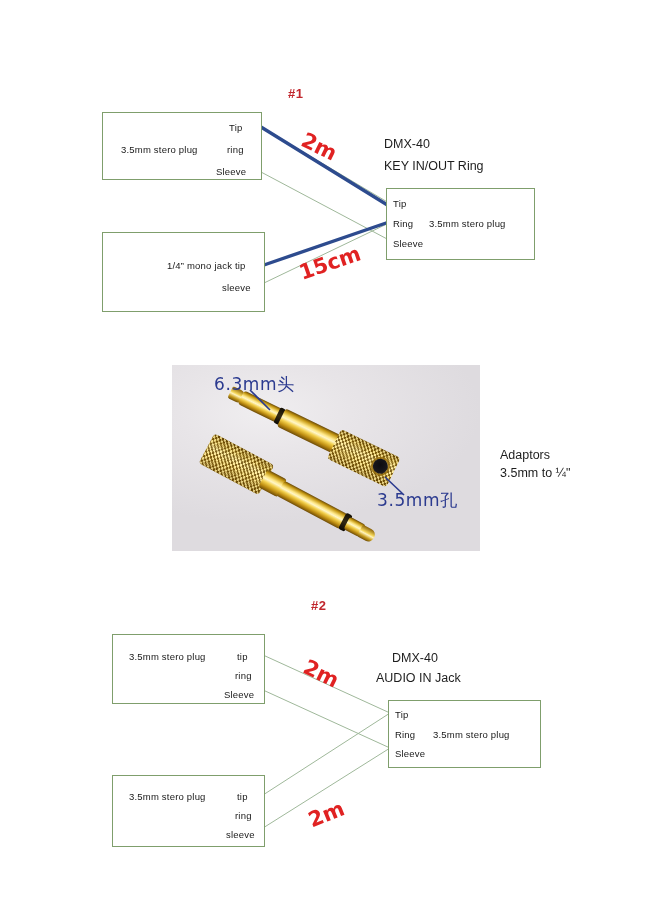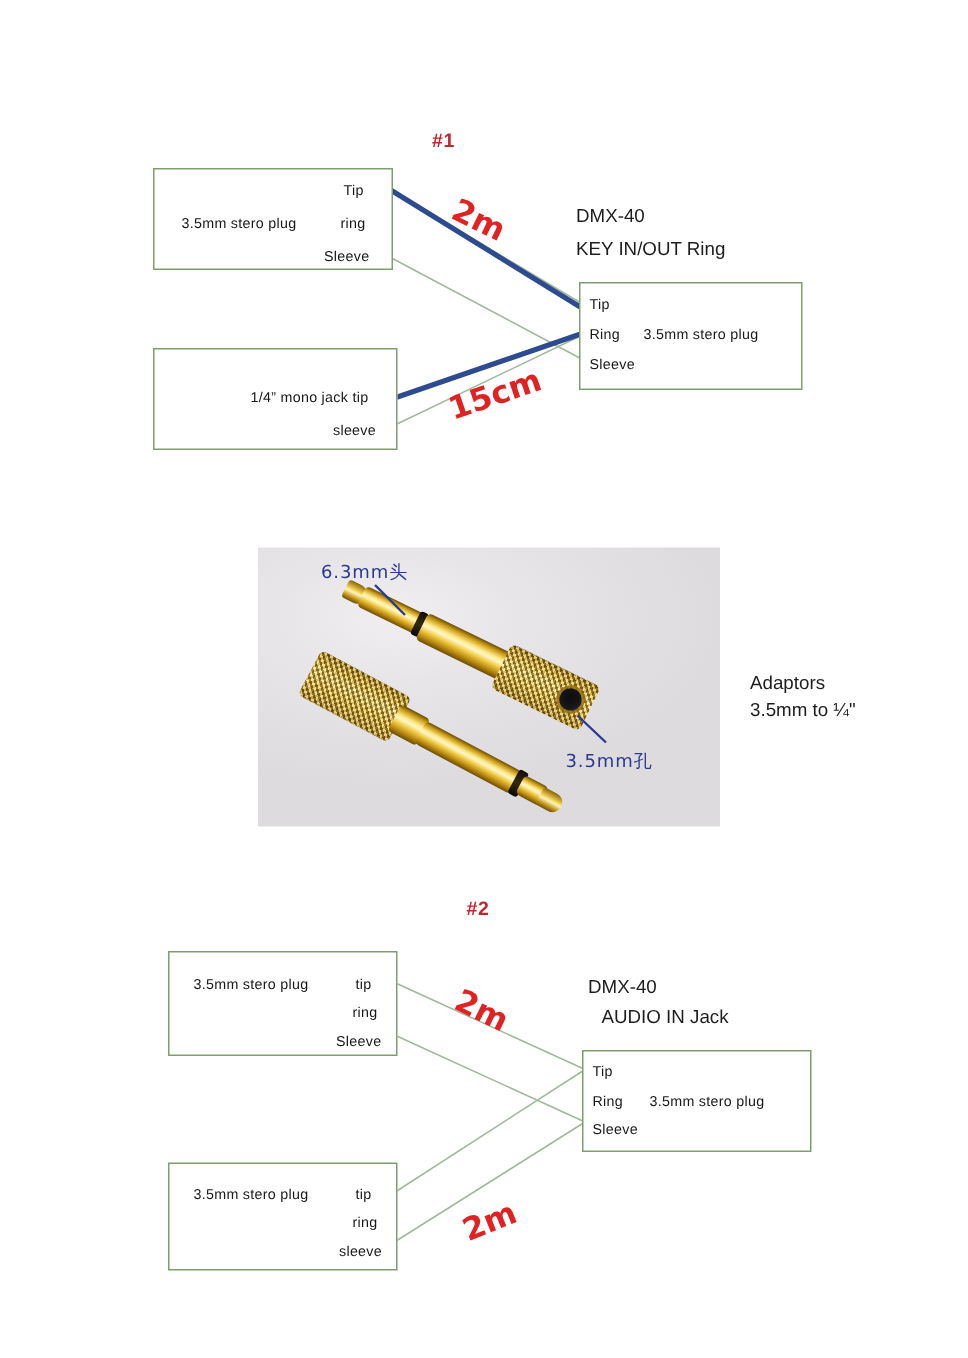--- a/index.html
+++ b/index.html
@@ -76,21 +76,21 @@
     position:absolute;
     background:linear-gradient(180deg,#8a6207,#f5d75b 40%,#fff4bf 52%,#caa021 75%,#6f4d05);
     border-radius:2px 6px 6px 2px;
   }
   .socket{
     position:absolute;border-radius:50%;
     background:radial-gradient(ellipse at 45% 40%, #0d0c10 0%, #17161b 55%, #3a3026 100%);
     box-shadow:0 0 0 2px rgba(150,110,15,.85);
   }
   .ann{
-    position:absolute;color:#2b3a8f;font-size:12px;
+    position:absolute;color:#2b3a8f;font-size:17px;
     font-family:"DejaVu Sans", sans-serif;
     letter-spacing:.6px;white-space:nowrap;
   }
   .adaptlbl{
     position:absolute;font-size:12.5px;line-height:18px;color:#1d1d1d;white-space:nowrap;
   }
 </style>
 </head>
 <body>
 
@@ -116,21 +116,21 @@
     <div class="len" style="left:308px;top:128px;transform:rotate(26deg);">2m</div>
     <div class="len" style="left:296px;top:262px;transform:rotate(-19deg);">15cm</div>
 
     <div class="box" style="left:102px;top:112px;width:160px;height:68px;">
       <div class="bt" style="left:18px;top:31px;">3.5mm    stero    plug</div>
       <div class="bt" style="left:126px;top:9px;">Tip</div>
       <div class="bt" style="left:124px;top:31px;">ring</div>
       <div class="bt" style="left:113px;top:53px;">Sleeve</div>
     </div>
 
-    <div class="box" style="left:102px;top:232px;width:163px;height:68px;">
+    <div class="box" style="left:102px;top:232px;width:163px;height:80px;">
       <div class="bt" style="left:64px;top:27px;">1/4” mono jack tip</div>
       <div class="bt" style="left:119px;top:49px;">sleeve</div>
     </div>
 
     <div class="box" style="left:386px;top:188px;width:149px;height:72px;">
       <div class="bt" style="left:6px;top:9px;">Tip</div>
       <div class="bt" style="left:6px;top:29px;">Ring</div>
       <div class="bt" style="left:6px;top:49px;">Sleeve</div>
       <div class="bt" style="left:42px;top:29px;">3.5mm stero plug</div>
     </div>
@@ -155,33 +155,33 @@
         <div class="blackband" style="left:156px;top:20px;width:7px;height:18px;"></div>
         <div class="barrel" style="left:161px;top:22px;width:18px;height:14px;"></div>
         <div class="tipcone" style="left:176px;top:23px;width:16px;height:13px;"></div>
       </div>
 
       <svg class="wires" style="width:308px;height:186px;">
         <line x1="78" y1="25" x2="98" y2="45" stroke="#2b3a8f" stroke-width="1.6"></line>
         <line x1="232" y1="130" x2="213" y2="112" stroke="#2b3a8f" stroke-width="1.6"></line>
       </svg>
       <div class="ann" style="left:42px;top:8px;">6.3mm头</div>
-      <div class="ann" style="left:205px;top:134px;text-align:center;">3.5mm孔</div>
+      <div class="ann" style="left:205px;top:124px;text-align:center;">3.5mm孔</div>
     </div>
 
     <div class="adaptlbl" style="left:500px;top:446px;">Adaptors</div>
     <div class="adaptlbl" style="left:500px;top:464px;">3.5mm to ¼"</div>
   </div>
 
   <div>
 
     <div class="tag" style="left:311px;top:598px;">#2</div>
 
     <div class="hdr" style="left:392px;top:650px;">DMX-40</div>
-    <div class="hdr" style="left:401px;top:670px;">AUDIO IN Jack</div>
+    <div class="hdr" style="left:376px;top:670px;">AUDIO IN Jack</div>
 
     <svg class="wires">
       <line x1="263" y1="655" x2="390" y2="713" stroke="#9fb89a" stroke-width="1"></line>
       <line x1="263" y1="690" x2="390" y2="748" stroke="#9fb89a" stroke-width="1"></line>
       <line x1="263" y1="795" x2="390" y2="713" stroke="#9fb89a" stroke-width="1"></line>
       <line x1="263" y1="828" x2="390" y2="748" stroke="#9fb89a" stroke-width="1"></line>
     </svg>
 
     <div class="len" style="left:310px;top:655px;transform:rotate(26deg);">2m</div>
     <div class="len" style="left:305px;top:810px;transform:rotate(-22deg);">2m</div>

